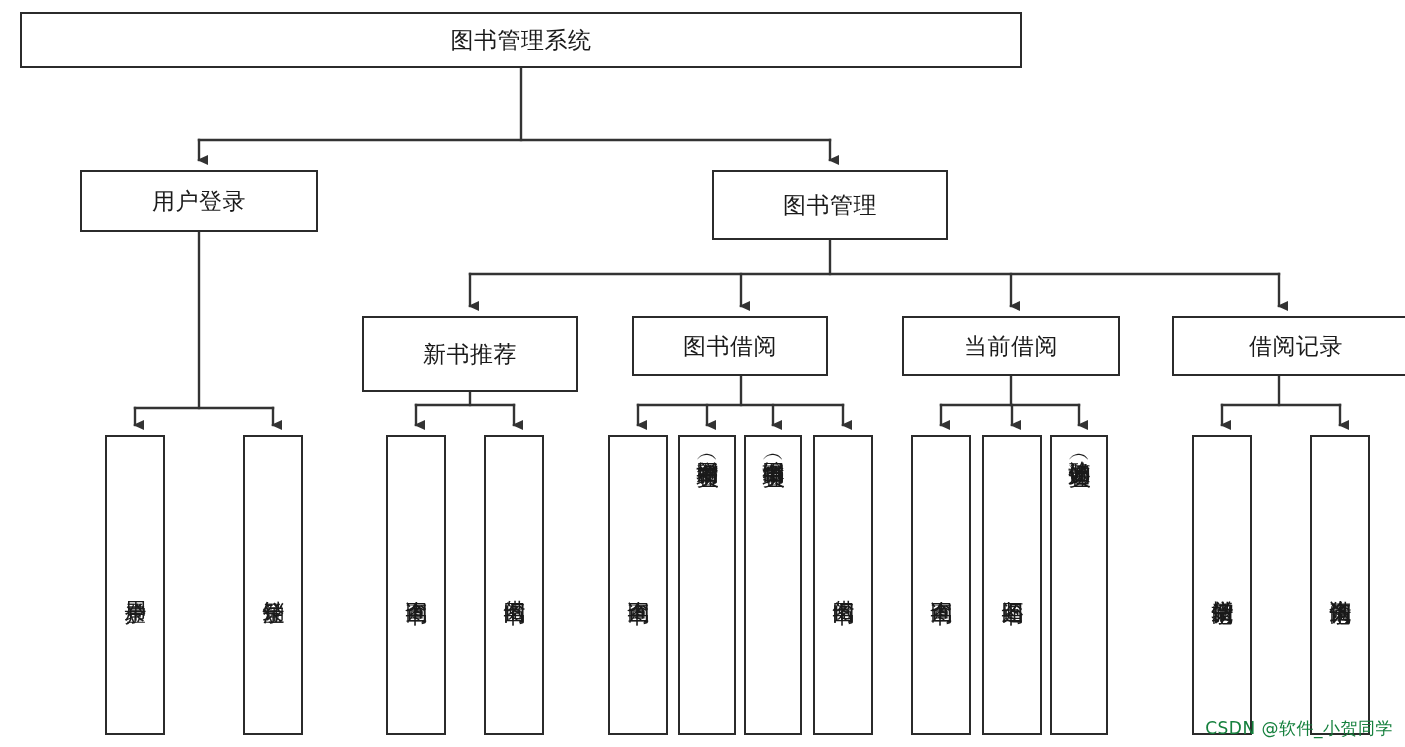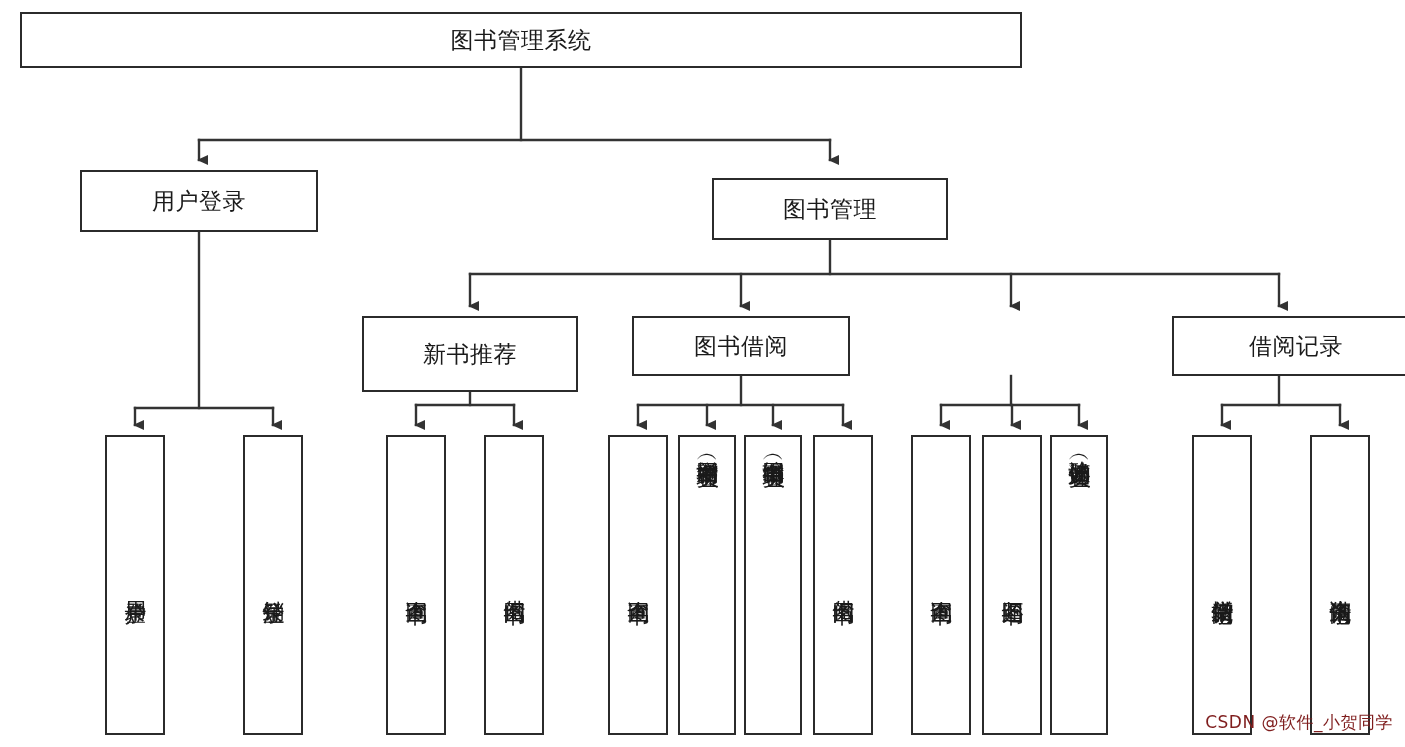--- a/index.html
+++ b/index.html
@@ -65,23 +65,23 @@
     stroke-width: 2.4;
     fill: none;
     stroke-linecap: square;
   }
   .arrow-head {
     fill: #333333;
   }
   .watermark {
     position: absolute;
     right: 12px;
-    bottom: 13px;
+    bottom: 7px;
     font-size: 17px;
-    color: #7f1d1d;
+    color: #15803d;
     letter-spacing: 0.5px;
     white-space: nowrap;
   }
 </style>
 </head>
 <body>
 
 <div id="canvas">
 
   <svg class="links" viewBox="0 0 1405 747">
@@ -132,29 +132,32 @@
     <path class="link-line" d="M 1340 405 L 1340 425" marker-end="url(#ah)"></path>
   </svg>
 
   <div class="node horizontal" id="node-root" style="left: 20px; top: 12px; width: 1002px; height: 56px;">
     <span class="node-label">图书管理系统</span>
   </div>
 
   <div class="node horizontal" id="node-l2-0" style="left: 80px; top: 170px; width: 238px; height: 62px;">
     <span class="node-label">用户登录</span>
   </div>
-  <div class="node horizontal" id="node-l2-1" style="left: 712px; top: 178px; width: 236px; height: 62px; align-items: center;">
+  <div class="node horizontal" id="node-l2-1" style="left: 712px; top: 170px; width: 236px; height: 70px; align-items: center;">
     <span class="node-label">图书管理</span>
   </div>
 
   <div class="node horizontal" id="node-l3-0" style="left: 362px; top: 316px; width: 216px; height: 76px;">
     <span class="node-label">新书推荐</span>
   </div>
-  <div class="node horizontal" id="node-l3-1" style="left: 632px; top: 316px; width: 218px; height: 60px;">
+  <div class="node horizontal" id="node-l3-1" style="left: 632px; top: 316px; width: 196px; height: 60px;">
     <span class="node-label">图书借阅</span>
+  </div>
+  <div class="node horizontal" id="node-l3-2" style="left: 902px; top: 316px; width: 218px; height: 60px;">
+    <span class="node-label">当前借阅</span>
   </div>
   <div class="node horizontal" id="node-l3-3" style="left: 1172px; top: 316px; width: 248px; height: 60px;">
     <span class="node-label">借阅记录</span>
   </div>
 
   <div class="node vertical centered" id="node-leaf-0" style="left: 105px; top: 435px; width: 60px; height: 300px;">
     <span class="node-label">用户登录</span>
   </div>
   <div class="node vertical centered" id="node-leaf-1" style="left: 243px; top: 435px; width: 60px; height: 300px;">
     <span class="node-label">注销登录</span>

